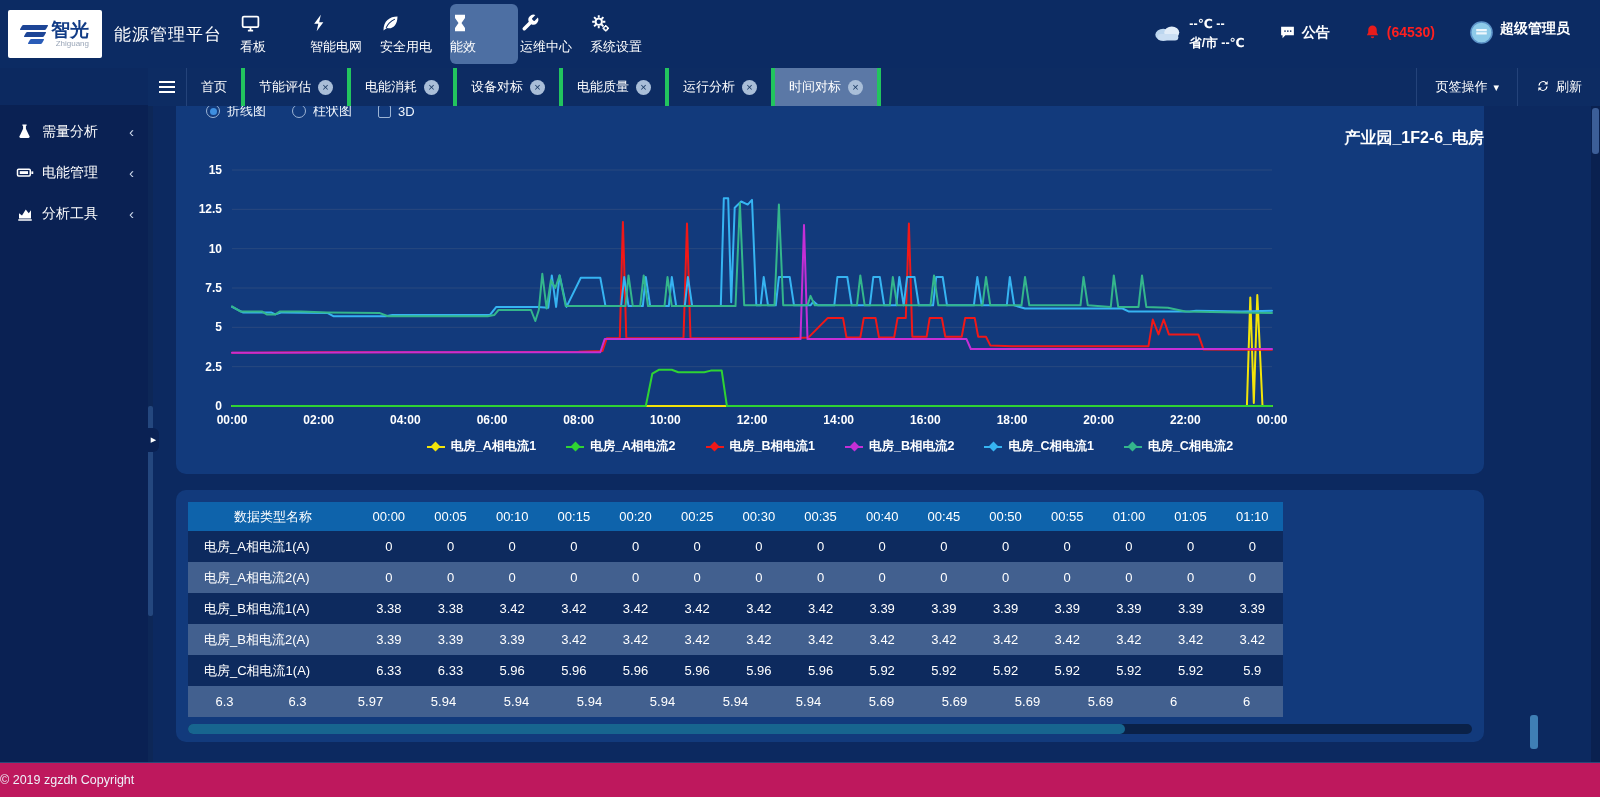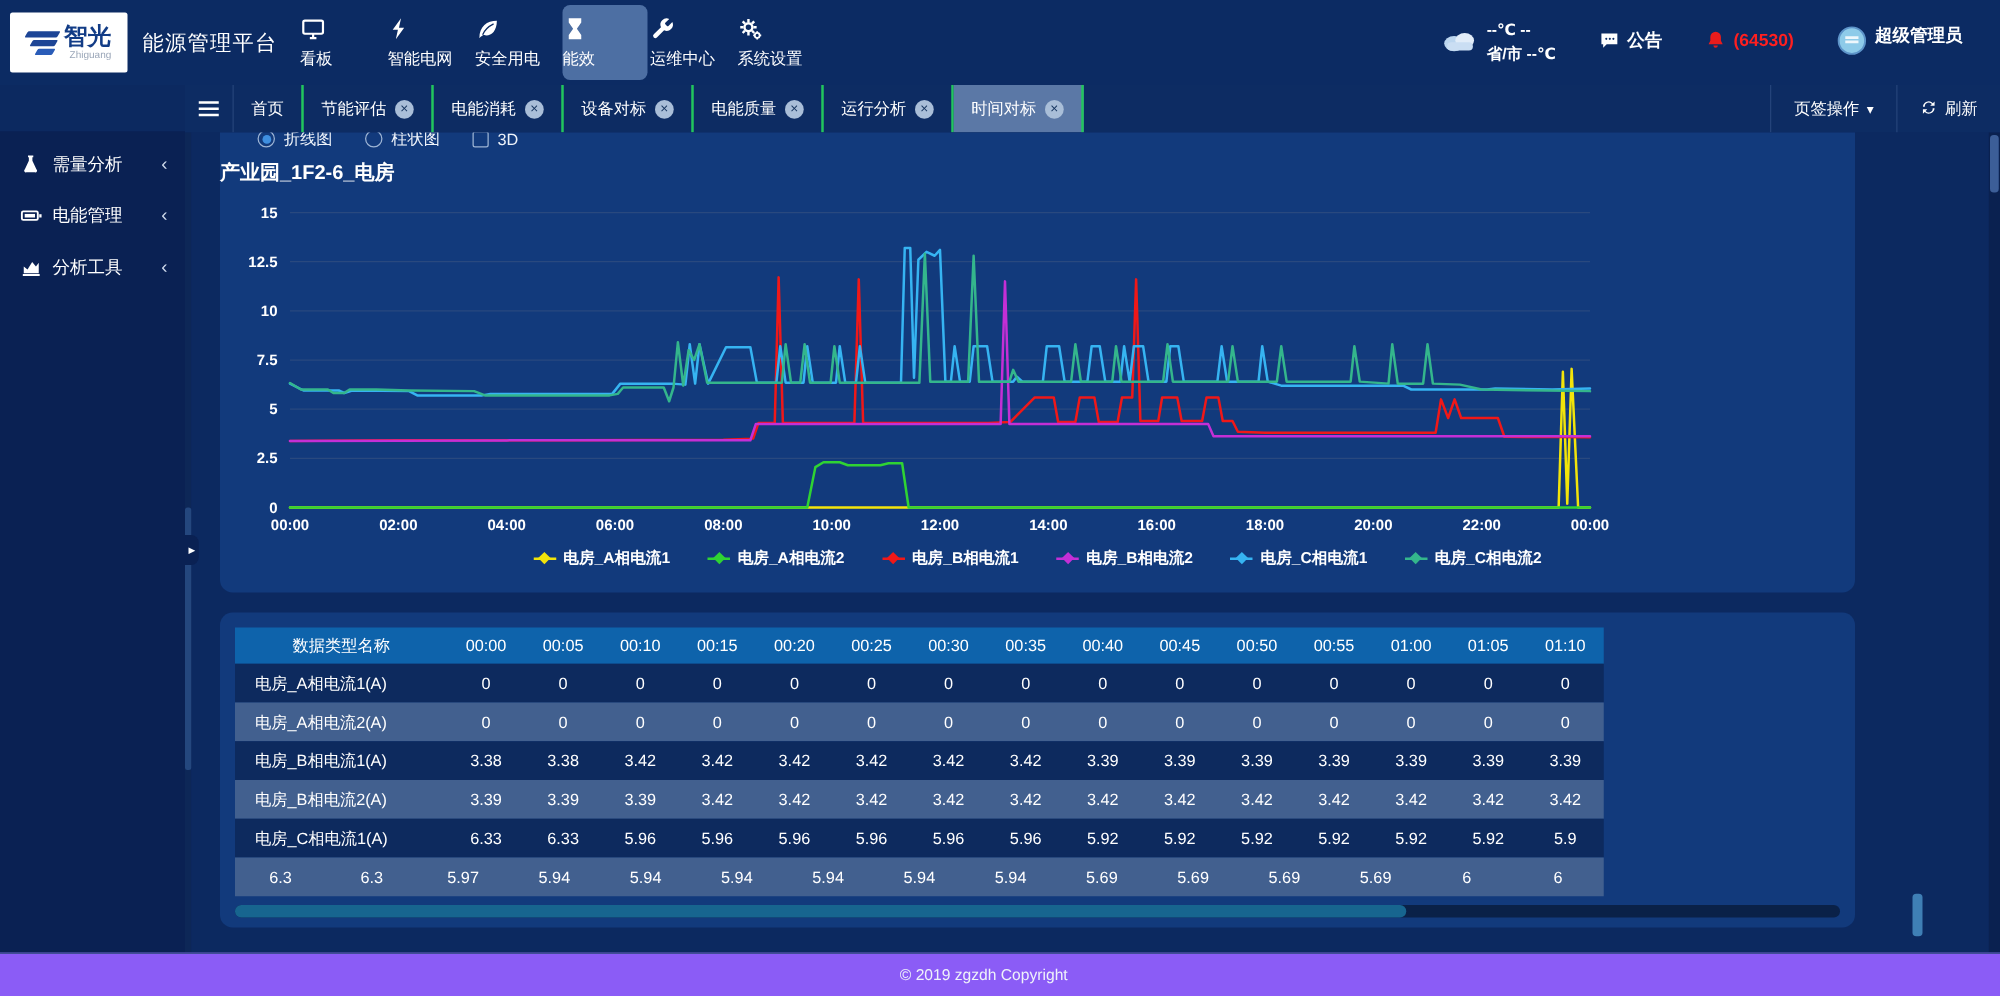--- a/index.html
+++ b/index.html
@@ -29,36 +29,36 @@
   .sidebar{position:absolute;left:0;top:68px;bottom:35px;width:148px;background:#0a2153;}
   .side-item{height:41px;display:flex;align-items:center;padding-left:16px;color:#fff;font-size:14px;cursor:pointer;}
   .side-item .s-icon{width:18px;height:18px;margin-right:8px;display:flex;align-items:center;}
   .side-item .chev{margin-left:auto;padding-right:14px;color:#ccd8ea;font-size:15px;}
   .sidebar{padding-top:6px;box-sizing:border-box;margin-top:37px;}
   
   .tabbar{position:absolute;left:148px;top:68px;right:0;height:38px;background:#0d2c63;display:flex;align-items:stretch;}
   .burger{width:38px;display:flex;flex-direction:column;align-items:center;justify-content:center;gap:3px;border-right:1px solid #24437a;cursor:pointer;}
   .burger i{width:16px;height:2px;background:#fff;display:block;}
   .tabs{display:flex;}
-  .tab{display:flex;align-items:center;gap:7px;padding:0 14px;color:#fff;font-size:13px;border-right:2px solid #22c55e;cursor:pointer;white-space:nowrap;}
+  .tab{display:flex;align-items:center;gap:7px;padding:0 14px;color:#fff;font-size:13px;border-right:4px solid #22c55e;cursor:pointer;white-space:nowrap;}
   .tab.active{background:#5b78a6;}
   .tab-close{width:15px;height:15px;border-radius:50%;background:#a9bed8;color:#14345e;font-size:11px;line-height:15px;text-align:center;}
   .tab-actions{margin-left:auto;display:flex;align-items:stretch;}
   .action{display:flex;align-items:center;gap:6px;padding:0 18px;border-left:1px solid #24437a;color:#fff;font-size:13px;cursor:pointer;white-space:nowrap;}
   .caret{font-size:11px;}
   
   .content{position:absolute;left:148px;top:106px;right:0;bottom:35px;background:#0c2960;overflow:hidden;}
   .panel{position:absolute;left:28px;width:1308px;background:#123a7c;border-radius:10px;}
   .chart-panel{top:-10px;height:378px;}
   .controls{position:absolute;top:6px;left:30px;display:flex;gap:26px;align-items:center;color:#eef3fa;font-size:13px;}
   .ctrl{display:flex;align-items:center;gap:7px;cursor:pointer;}
   .radio{width:14px;height:14px;border-radius:50%;border:1.5px solid #9db4d4;box-sizing:border-box;display:flex;align-items:center;justify-content:center;}
   .radio.checked::after{content:"";width:7px;height:7px;border-radius:50%;background:#3f8fe0;}
   .checkbox{width:13px;height:13px;border:1.5px solid #9db4d4;border-radius:2px;box-sizing:border-box;}
-  .chart-title{position:absolute;top:32px;left:0;width:100%;text-align:left;color:#fff;font-size:16px;font-weight:bold;}
+  .chart-title{position:absolute;top:32px;left:0;width:100%;text-align:right;color:#fff;font-size:16px;font-weight:bold;}
   #chart-svg{position:absolute;left:14px;top:64px;}
   .legend{position:absolute;top:342px;left:0;width:100%;display:flex;justify-content:center;gap:30px;color:#fff;font-size:12.5px;font-weight:bold;}
   .lg-item{display:flex;align-items:center;gap:6px;cursor:pointer;}
   .lg-marker{position:relative;width:18px;height:10px;display:inline-block;}
   .lg-line{position:absolute;left:0;top:4px;width:18px;height:2px;background:currentColor;}
   .lg-diamond{position:absolute;left:5.5px;top:1.5px;width:7px;height:7px;background:currentColor;transform:rotate(45deg);}
   
   .table-panel{top:384px;height:252px;}
   .tbl{position:absolute;left:12px;top:12px;width:1095px;}
   .t-row{display:flex;height:31px;}
@@ -71,21 +71,21 @@
   .t-row.head .t-cell.name{justify-content:center;padding-left:0;}
   .h-scroll{position:absolute;left:12px;bottom:8px;width:1284px;height:10px;background:#0a2148;border-radius:5px;}
   .h-thumb{position:absolute;left:0;top:0;height:10px;width:73%;background:#17658f;border-radius:5px;}
   .content-thumb{position:absolute;left:1382px;top:609px;width:8px;height:34px;background:#3f7fb5;border-radius:3px;}
   
   .edge-strip{position:absolute;left:148px;top:106px;bottom:35px;width:5px;background:#0d2757;}
   .edge-thumb{position:absolute;left:0;top:300px;width:5px;height:210px;background:#24477e;border-radius:2px;}
   .collapse-tab{position:absolute;left:148px;top:428px;width:11px;height:24px;background:#0a2153;border-radius:0 6px 6px 0;color:#fff;font-size:7px;display:flex;align-items:center;justify-content:center;cursor:pointer;}
   .v-scroll{position:absolute;right:0;top:106px;bottom:35px;width:9px;background:#0a2150;}
   .v-thumb{position:absolute;left:1px;top:2px;width:7px;height:46px;background:#3c5e98;border-radius:3px;}
-  .footer{position:absolute;left:0;right:0;bottom:0;height:35px;background:#8b5cf6;border-top:1px solid #2a4878;box-sizing:border-box;display:flex;align-items:center;justify-content:center;padding-right:26px;color:#eef2fa;font-size:12.5px;}
+  .footer{position:absolute;left:0;right:0;bottom:0;height:35px;background:#be185d;border-top:1px solid #2a4878;box-sizing:border-box;display:flex;align-items:center;justify-content:flex-start;padding-right:26px;color:#eef2fa;font-size:12.5px;}
 </style>
 </head>
 <body>
 
 <div class="app">
 
   <div class="topbar">
     <div class="logo-box">
       <span class="logo-bars">
           <i></i>

